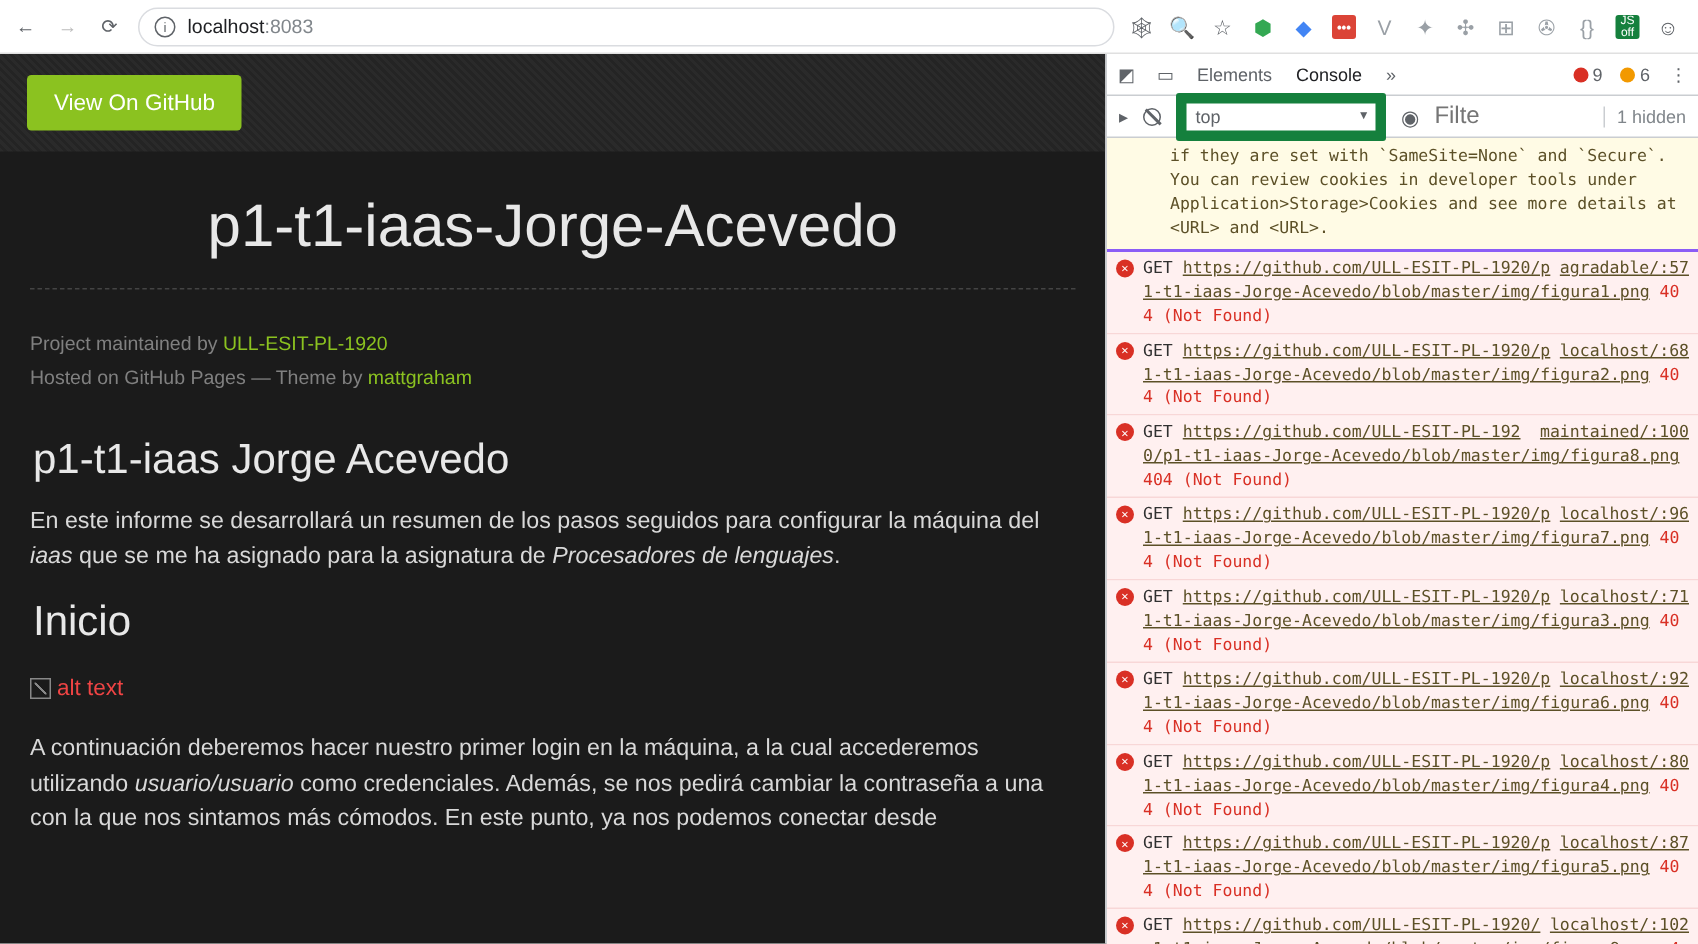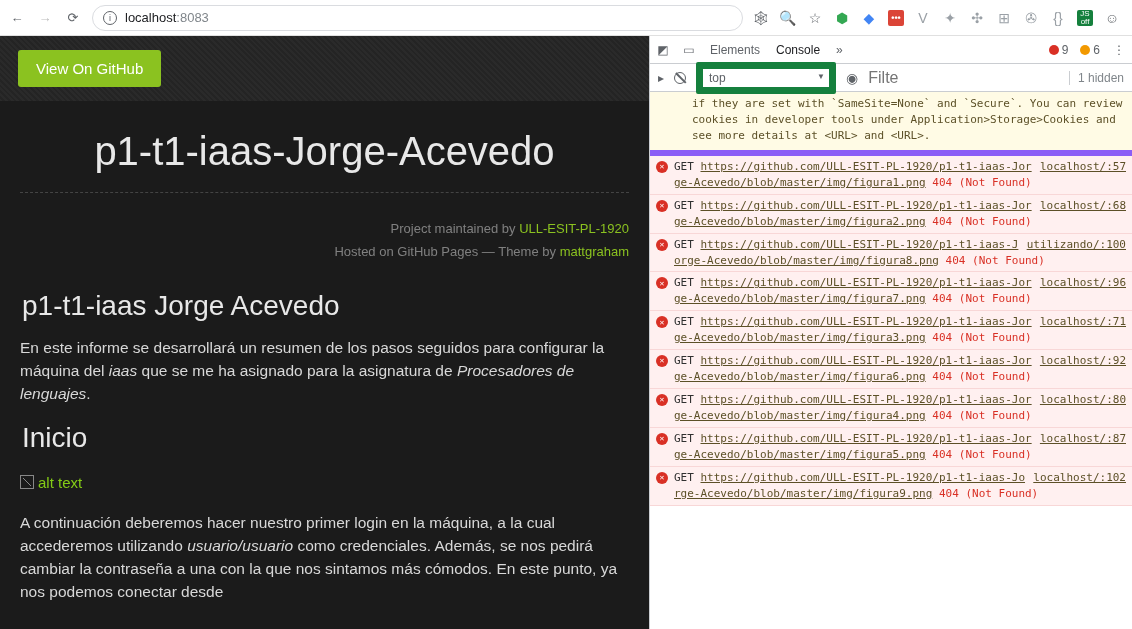--- a/index.html
+++ b/index.html
@@ -16,32 +16,32 @@
 .url-text .dim { color:#80868b; }
 .tool-icons { display:flex; align-items:center; gap:11px; padding-right:4px; }
 .ticn { width:16px; height:16px; display:flex; align-items:center; justify-content:center; color:#5f6368; font-size:14px; }
 .ticn.green{color:#34a853;} .ticn.blue{color:#4285f4;} .ticn.red{background:#db4437;color:#fff;font-size:9px;font-weight:bold;border-radius:2px;} .ticn.grey{color:#9aa0a6;}
 .ticn.orange{background:#15803d;color:#fff;font-size:8px;border-radius:2px;flex-direction:column;line-height:1;}
 
 
 .split { flex:1; display:flex; min-height:0; }
 
 
-.page { width:649px; background:#1b1b1b; color:#d0d0d0; overflow:hidden; display:flex; flex-direction:column; }
+.page { width:737px; background:#1b1b1b; color:#d0d0d0; overflow:hidden; display:flex; flex-direction:column; }
 .page-header { background: repeating-linear-gradient(45deg,#2a2a2a,#2a2a2a 2px,#242424 2px,#242424 4px); padding:14px 18px; }
 .gh-btn { background:#8bc220; color:#fff; border:none; padding:10px 18px; font-size:15px; border-radius:3px; cursor:pointer; }
 .page-body { padding:0 20px; overflow-y:auto; }
 .title { text-align:center; font-size:40px; font-weight:300; color:#e8e8e8; margin:28px 0 18px; }
 .hr { border-top:1px dashed #444; margin-bottom:24px; }
-.meta { text-align:right; font-size:13px; color:#808080; line-height:1.8; margin-bottom:26px; }
+.meta { text-align:left; font-size:13px; color:#808080; line-height:1.8; margin-bottom:26px; }
 .meta a { color:#8bc220; text-decoration:none; }
 h2.sec { font-size:28px; font-weight:400; color:#e8e8e8; margin:16px 2px 14px; }
 .page p { font-size:15.5px; line-height:1.5; color:#d8d8d8; margin-bottom:16px; }
 .page p em { font-style:italic; }
-.broken-img { display:inline-flex; align-items:center; gap:4px; color:#84cc16; font-size:15px; margin:6px 0 20px; }
+.broken-img { display:inline-flex; align-items:center; gap:4px; color:#ef4444; font-size:15px; margin:6px 0 20px; }
 .broken-img .bx { width:14px; height:14px; border:1px solid #888; position:relative; }
 .broken-img .bx:after{content:"";position:absolute;inset:2px;background:linear-gradient(45deg,transparent 45%,#888 45%,#888 55%,transparent 55%);}
 
 
 .devtools { flex:1; display:flex; flex-direction:column; border-left:1px solid #cacdd1; background:#fff; min-width:0; }
 .dt-tabs { height:28px; border-bottom:1px solid #cacdd1; display:flex; align-items:center; padding:0 6px; gap:12px; font-size:12px; color:#5f6368; }
 .dt-tabs .icn{width:14px;height:14px;display:flex;align-items:center;justify-content:center;}
 .dt-tabs .tab{padding:6px 2px;cursor:pointer;}
 .dt-tabs .tab.active{color:#202124;border-bottom:2px solid #1a73e8;margin-bottom:-1px;padding-bottom:5px;}
 .dt-tabs .spacer{flex:1;}
@@ -51,21 +51,21 @@
 .dt-sub { height:28px; border-bottom:1px solid #cacdd1; display:flex; align-items:center; padding:0 8px; gap:10px; font-size:12px; color:#5f6368; }
 .dt-sub .noent{width:12px;height:12px;border:1.5px solid #5f6368;border-radius:50%;position:relative;}
 .dt-sub .noent:after{content:"";position:absolute;left:-1px;top:4px;width:14px;height:1.5px;background:#5f6368;transform:rotate(45deg);}
 .dt-sub .sel{border:7px solid #15803d;padding:2px 18px 2px 6px;border-radius:2px;position:relative;min-width:140px;}
 .dt-sub .sel:after{content:"▼";position:absolute;right:4px;top:3px;font-size:8px;color:#5f6368;}
 .dt-sub .eye{font-size:14px;}
 .dt-sub .filt{border:none;outline:none;width:38px;font-size:16px;}
 .dt-sub .hidden{margin-left:auto;color:#80868b;border-left:1px solid #cacdd1;padding-left:8px;}
 
 .console { flex:1; overflow-y:auto; font-family:Menlo,Consolas,monospace; font-size:11px; line-height:1.45; }
-.warn-block { background:#fffbe5; padding:4px 8px 6px 42px; color:#5c5027; border-bottom:6px solid #8b5cf6; }
+.warn-block { background:#fffbe5; padding:4px 8px 6px 42px; color:#5c5027; border-bottom:2px solid #8b5cf6; }
 .err { display:flex; background:#fff0f0; border-bottom:1px solid #f8d7d7; padding:3px 6px 3px 6px; gap:6px; }
 .err .xicn{width:12px;height:12px;background:#d93025;border-radius:50%;color:#fff;font-size:8px;display:flex;align-items:center;justify-content:center;flex-shrink:0;margin-top:2px;}
 .err .body{flex:1;min-width:0;word-break:break-all;}
 .err .method{color:#303030;}
 .err .url{color:#5c5027;text-decoration:underline;}
 .err .src{color:#5c5027;text-decoration:underline;float:right;margin-left:6px;}
 .err .status{color:#d93025;}
 </style>
 </head>
 <body>
@@ -149,29 +149,29 @@
         <span class="sel">top</span>
         <span class="eye">◉</span>
         <input class="filt" placeholder="Filte" style="">
         <span class="hidden">1 hidden</span>
       </div>
       <div class="console">
         <div class="warn-block">if they are set with `SameSite=None` and `Secure`. You can review cookies in developer tools under Application&gt;Storage&gt;Cookies and see more details at &lt;URL&gt; and &lt;URL&gt;.</div>
         <div id="err-list">
             <div class="err">
               <span class="xicn">✕</span>
-              <span class="body"><span class="src">localhost/:57</span><span class="method">GET</span> <span class="url">https://github.com/ULL-ESIT-PL-1920/p1-t1-iaas-Jorge-Acevedo/blob/master/img/figura1.png</span> <span class="status">404 (Not Found)</span></span>
+              <span class="body"><span class="src">agradable/:57</span><span class="method">GET</span> <span class="url">https://github.com/ULL-ESIT-PL-1920/p1-t1-iaas-Jorge-Acevedo/blob/master/img/figura1.png</span> <span class="status">404 (Not Found)</span></span>
             </div>
             <div class="err">
               <span class="xicn">✕</span>
               <span class="body"><span class="src">localhost/:68</span><span class="method">GET</span> <span class="url">https://github.com/ULL-ESIT-PL-1920/p1-t1-iaas-Jorge-Acevedo/blob/master/img/figura2.png</span> <span class="status">404 (Not Found)</span></span>
             </div>
             <div class="err">
               <span class="xicn">✕</span>
-              <span class="body"><span class="src">utilizando/:100</span><span class="method">GET</span> <span class="url">https://github.com/ULL-ESIT-PL-1920/p1-t1-iaas-Jorge-Acevedo/blob/master/img/figura8.png</span> <span class="status">404 (Not Found)</span></span>
+              <span class="body"><span class="src">maintained/:100</span><span class="method">GET</span> <span class="url">https://github.com/ULL-ESIT-PL-1920/p1-t1-iaas-Jorge-Acevedo/blob/master/img/figura8.png</span> <span class="status">404 (Not Found)</span></span>
             </div>
             <div class="err">
               <span class="xicn">✕</span>
               <span class="body"><span class="src">localhost/:96</span><span class="method">GET</span> <span class="url">https://github.com/ULL-ESIT-PL-1920/p1-t1-iaas-Jorge-Acevedo/blob/master/img/figura7.png</span> <span class="status">404 (Not Found)</span></span>
             </div>
             <div class="err">
               <span class="xicn">✕</span>
               <span class="body"><span class="src">localhost/:71</span><span class="method">GET</span> <span class="url">https://github.com/ULL-ESIT-PL-1920/p1-t1-iaas-Jorge-Acevedo/blob/master/img/figura3.png</span> <span class="status">404 (Not Found)</span></span>
             </div>
             <div class="err">

